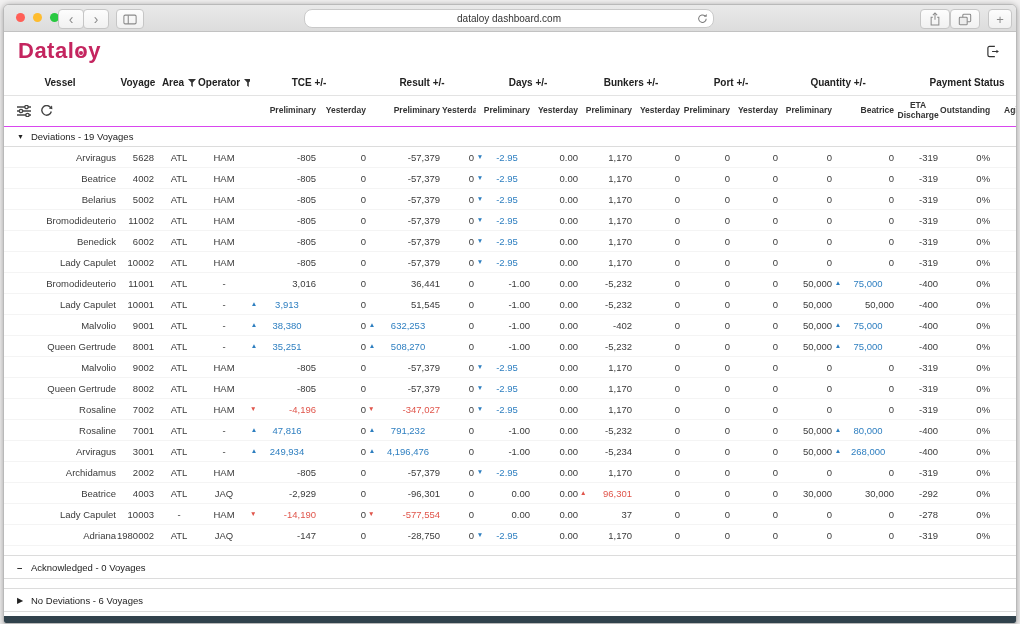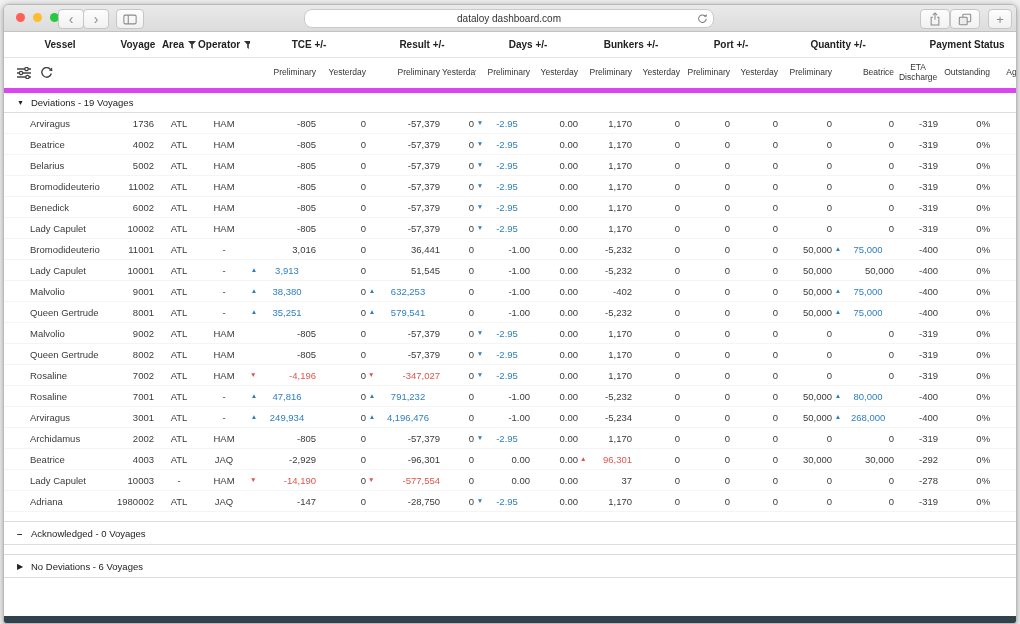--- a/index.html
+++ b/index.html
@@ -28,31 +28,31 @@
   .logo .o{position:relative;display:inline-block;}
   .logo .o .dot{position:absolute;left:50%;top:56%;width:4px;height:4px;margin:-2px 0 0 -2px;
     border-radius:50%;background:var(--logo,#c4255f);}
   .logout{position:absolute;right:16px;top:12px;cursor:pointer;}
   
   table{width:100%;border-collapse:collapse;table-layout:fixed;}
   th,td{padding:0;white-space:nowrap;overflow:hidden;}
   .ghead th{height:25px;border-bottom:1px solid #e3e3e3;font-size:10px;color:#222;
     font-weight:700;text-align:center;vertical-align:middle;}
   .ghead .funnel{margin-left:4px;vertical-align:-1px;}
-  .shead th{height:30px;border-bottom:5px solid #d946ef;font-size:8.5px;color:#333;
-    font-weight:400;text-align:right;vertical-align:middle;padding-right:2px;white-space:normal;line-height:1.15;}
+  .shead th{height:30px;border-bottom:1px solid #d946ef;font-size:8.5px;color:#333;
+    font-weight:700;text-align:right;vertical-align:middle;padding-right:2px;white-space:normal;line-height:1.15;}
   .shead th.icons{text-align:left;padding-left:13px;}
   .shead th.icons svg{margin-right:7px;vertical-align:middle;cursor:pointer;}
   .shead th.th-center{text-align:center;padding-right:0;}
   tr.section td{height:19px;border-bottom:1px solid #dcdcdc;font-size:9.5px;color:#222;
     text-align:left;padding-left:13px;vertical-align:middle;}
   tr.section .tri{font-size:7px;margin-right:7px;vertical-align:1px;color:#222;}
   tr.drow td{height:20px;border-bottom:1px solid #f4f4f4;font-size:9.5px;color:#3a3a3a;
     vertical-align:middle;}
-  td.c-vessel{text-align:left;padding-left:26px;color:#444;}
+  td.c-vessel{text-align:right;padding-left:26px;color:#444;}
   td.c-voyage{text-align:right;padding-right:6px;}
   td.c-area,td.c-oper{text-align:center;}
   td.c-num{padding-right:2px;}
   .num{display:flex;justify-content:space-between;align-items:center;width:100%;}
   .arr{font-size:6.5px;min-width:8px;text-align:left;line-height:1;}
   .val{text-align:right;flex:1;}
   .blue{color:var(--blue,#2e7fc0);text-align:center;}
   .red{color:var(--red,#e0554b);}
   
   .secrow{margin-top:9px;height:22px;border-top:1px solid #dcdcdc;border-bottom:1px solid #dcdcdc;
@@ -103,20 +103,30 @@
           <rect x="5.5" y="1" width="9" height="8.5" rx="1"></rect>
           <rect x="1.5" y="4.5" width="9" height="8.5" rx="1" fill="#ececec"></rect>
         </svg>
     </div>
     <div class="tb-btn" style="right:4px;width:22px;">
       <span style="font-size:13px;color:#8a8a8a;">+</span>
     </div>
   </div>
 
   <div class="page">
+    <div class="pagehead">
+      <div class="logo">Datal<span class="o">o<span class="dot"></span></span>y</div>
+      <div class="logout">
+        <svg width="14" height="13" viewBox="0 0 15 14" fill="none" stroke="#333" stroke-width="1.3">
+            <path d="M9.5 1.5H3.8A1.8 1.8 0 0 0 2 3.3v7.4a1.8 1.8 0 0 0 1.8 1.8h5.7"></path>
+            <path d="M6.5 7h6.5"></path>
+            <path d="M13.8 7l-2.6-1.9v3.8z" fill="#333" stroke="none"></path>
+          </svg>
+      </div>
+    </div>
 
     <table>
       <colgroup>
         <col style="width:112px">
           <col style="width:44px">
           <col style="width:38px">
           <col style="width:52px">
         <col style="width:68px">
           <col style="width:50px">
           <col style="width:74px">
@@ -182,21 +192,21 @@
           <th>Outstanding</th>
           <th style="padding-right:10px">Aging</th>
         </tr>
       </thead>
       <tbody id="rows-body">
         <tr class="section">
           <td colspan="19"><span class="tri">▼</span><span>Deviations - 19 Voyages</span></td>
         </tr>
       <tr class="drow">
             <td class="c-vessel">Arviragus</td>
-            <td class="c-voyage">1736</td>
+            <td class="c-voyage">5628</td>
             <td class="c-area">ATL</td>
             <td class="c-oper">HAM</td>
             <td class="c-num">
               <div class="num">
                 <span class="arr"></span>
                 <span class="val">-805</span>
               </div>
             </td>
             <td class="c-num">
               <div class="num">
@@ -1064,21 +1074,21 @@
             </td>
             <td class="c-num">
               <div class="num">
                 <span class="arr"></span>
                 <span class="val">0</span>
               </div>
             </td>
             <td class="c-num">
               <div class="num">
                 <span class="arr blue">▲</span>
-                <span class="val blue">579,541</span>
+                <span class="val blue">508,270</span>
               </div>
             </td>
             <td class="c-num">
               <div class="num">
                 <span class="arr"></span>
                 <span class="val">0</span>
               </div>
             </td>
             <td class="c-num">
               <div class="num">

